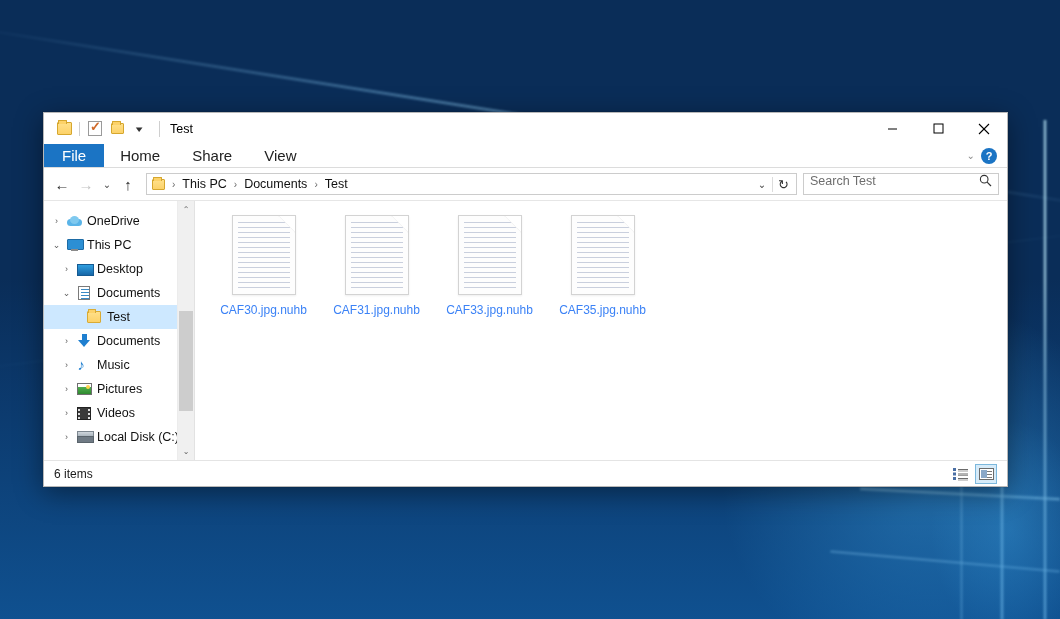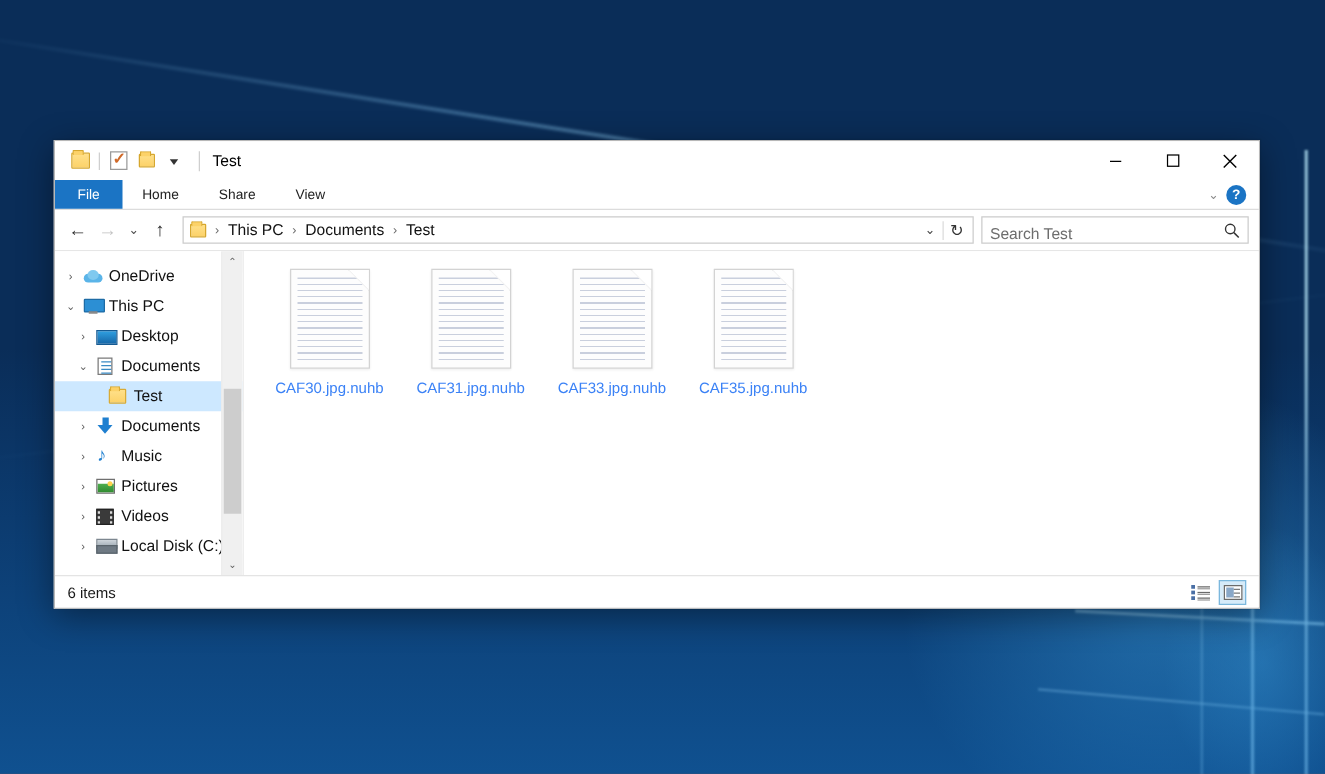--- a/index.html
+++ b/index.html
@@ -94,21 +94,21 @@
   }
 
   
   .ribbon {
     height: 24px; display: flex; align-items: stretch;
     border-bottom: 1px solid #dcdcdc; background: #fff; flex: 0 0 auto;
     position: relative;
   }
   .tab {
     padding: 0 16px; display: flex; align-items: center;
-    font-size: 11px; color: #222;
+    font-size: 15px; color: #222;
   }
   .tab.file { background: #1b74c4; color: #fff; padding: 0 18px; }
   .ribbon-right { margin-left: auto; display: flex; align-items: center; gap: 6px; padding-right: 10px; }
   .chev-down { font-size: 10px; color: #8b8b8b; }
   .help-ico {
     width: 16px; height: 16px; border-radius: 50%; background: #1b74c4;
     color: #fff; font-size: 11px; font-weight: bold;
     display: flex; align-items: center; justify-content: center;
   }
 
@@ -127,22 +127,22 @@
     flex: 1; height: 22px; margin-left: 6px; border: 1px solid #cccccc; background: #fff;
     display: flex; align-items: center; padding: 0 2px 0 5px; gap: 0;
   }
   .crumb { font-size: 12.5px; color: #111; padding: 0 3px; }
   .crumb-sep { font-size: 10px; color: #6a6a6a; padding: 0 4px; }
   .crumbs .folder-ico { margin-right: 3px; }
   .crumbs-right { margin-left: auto; display: flex; align-items: center; }
   .crumb-caret { width: 20px; text-align: center; font-size: 10px; color: #444; }
   .refresh { width: 22px; text-align: center; font-size: 13px; color: #333; border-left: 1px solid #dcdcdc; }
   .searchbox {
-    width: 214px; height: 22px; margin-left: 6px; border: 1px solid #cccccc;
-    display: flex; align-items: flex-end; padding: 0 6px; background: #fff;
+    width: 196px; height: 22px; margin-left: 6px; border: 1px solid #cccccc;
+    display: flex; align-items: flex-start; padding: 0 6px; background: #fff;
   }
   .searchbox input {
     border: none; outline: none; flex: 1; font-size: 12.5px;
     font-family: "Liberation Sans", sans-serif; color: #222; background: transparent;
   }
   .searchbox input::placeholder { color: #6d6d6d; }
   .search-ico { font-size: 13px; color: #333; }
 
   
   .bodyrow { flex: 1; display: flex; min-height: 0; border-top: 1px solid #e6e6e6; }

